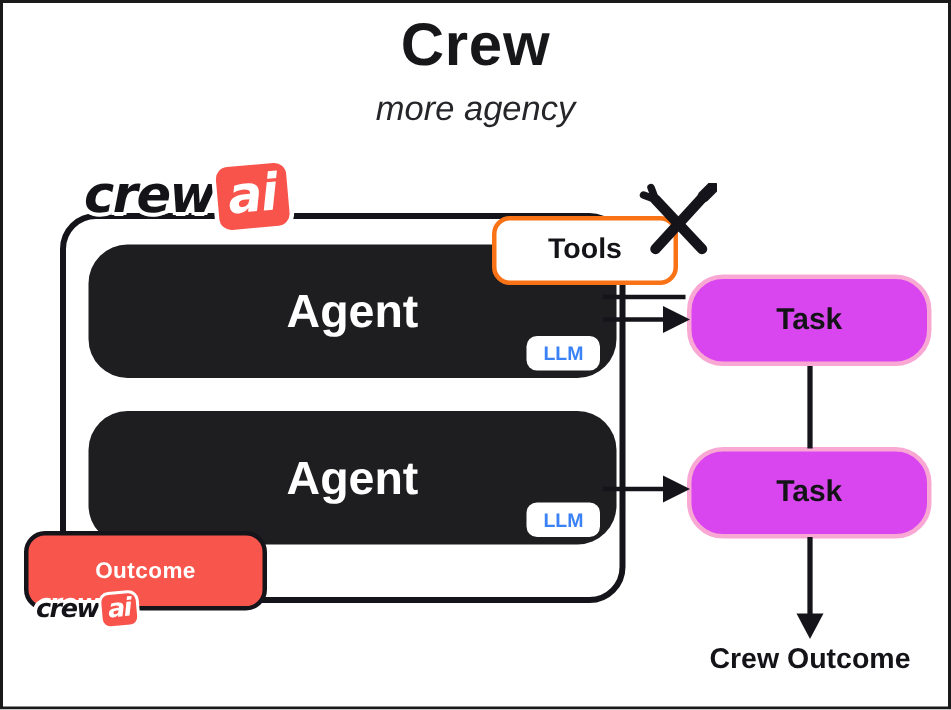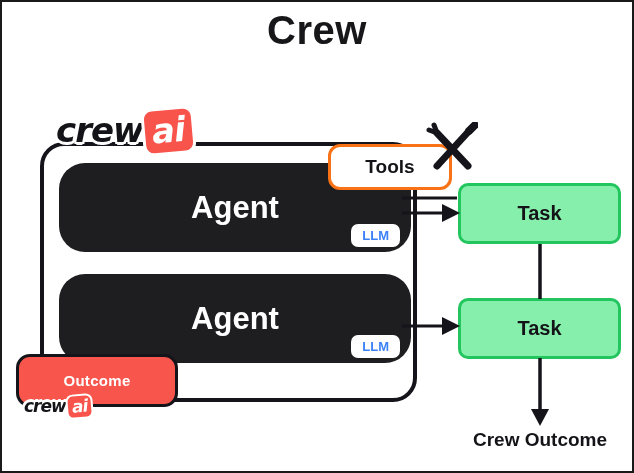--- a/index.html
+++ b/index.html
@@ -32,22 +32,22 @@
     font-size: 13px; font-weight: bold; padding: 4px 11px; border-radius: 7px;
   }
   .tools-box {
     position: absolute; left: 326px; top: 142px; width: 124px; height: 46px; background: #fff;
     border: 3px solid #f97316; border-radius: 12px; box-sizing: border-box;
     display: flex; align-items: center; justify-content: center; z-index: 4;
   }
   .tools-label { font-size: 19px; font-weight: bold; }
   .tools-icon { position: absolute; left: 424px; top: 120px; z-index: 5; }
   .task {
-    position: absolute; left: 456px; width: 163px; height: 61px; background: #86efac;
-    border: 3px solid #22c55e; border-radius: 10px; box-sizing: border-box;
+    position: absolute; left: 456px; width: 163px; height: 61px; background: #d946ef;
+    border: 3px solid #f9a8d4; border-radius: 24px; box-sizing: border-box;
     display: flex; align-items: center; justify-content: center; z-index: 2;
   }
   .task-1 { top: 181px; }
   .task-2 { top: 296px; }
   .task-label { font-size: 20px; font-weight: bold; }
   .memory-box {
     position: absolute; left: 14px; top: 352px; width: 162px; height: 53px; background: #f8564d;
     border: 3px solid #14141a; border-radius: 14px; box-sizing: border-box;
     display: flex; align-items: center; justify-content: center; z-index: 6;
   }
@@ -73,20 +73,21 @@
     position: absolute; left: 447px; top: 427px; width: 182px; text-align: center;
     font-size: 19px; font-weight: bold; z-index: 2;
   }
 </style>
 </head>
 <body>
 
 <div class="canvas">
 
   <div class="title">Crew</div>
+  <div class="subtitle">more agency</div>
 
   <div class="crew-box"></div>
 
   <svg class="connectors" width="634" height="473" viewBox="0 0 634 473">
     <g stroke="#14141a" fill="#14141a">
       <line x1="400" y1="196" x2="455" y2="196" stroke-width="3"></line>
       <line x1="400" y1="211" x2="442" y2="211" stroke-width="3"></line>
       <polygon points="440,202 458,211 440,220" stroke="none"></polygon>
       <line x1="400" y1="324" x2="442" y2="324" stroke-width="3"></line>
       <polygon points="440,315 458,324 440,333" stroke="none"></polygon>

